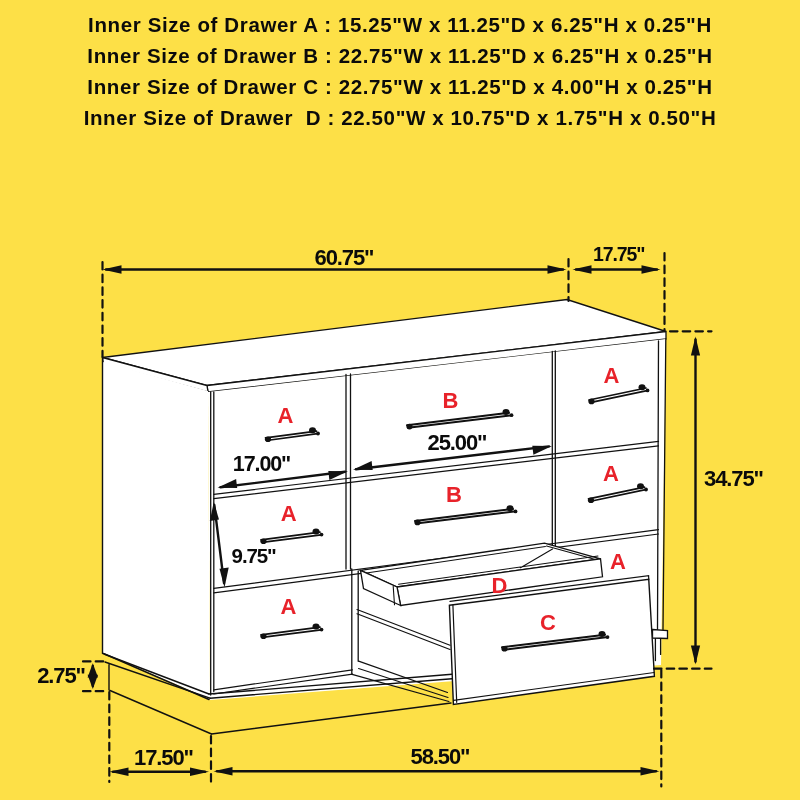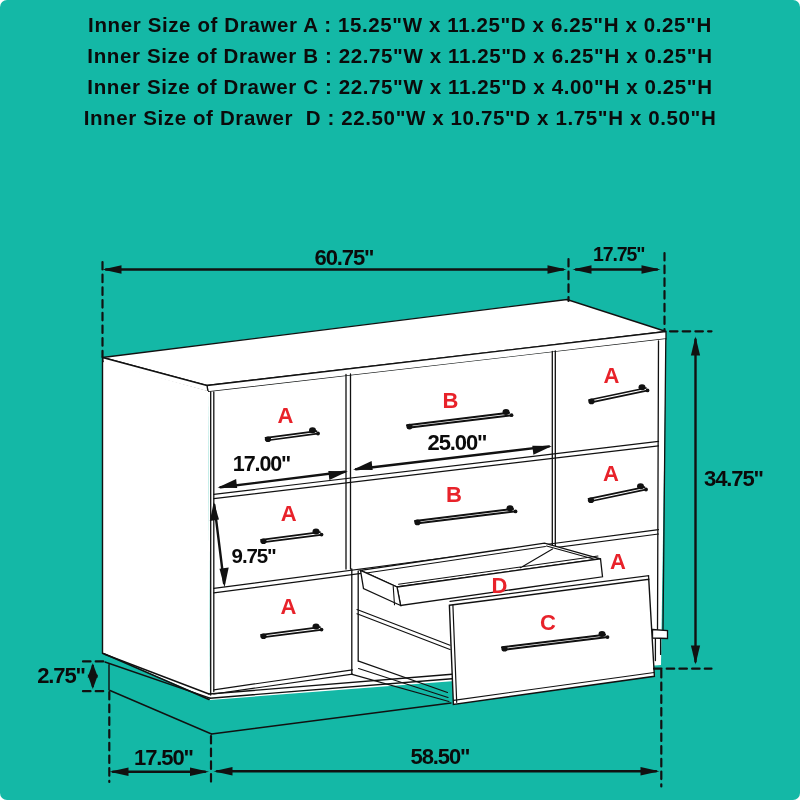--- a/index.html
+++ b/index.html
@@ -1,16 +1,16 @@
 <!DOCTYPE html>
 <html><head>
 <meta charset="utf-8">
 <style>
   html,body{margin:0;padding:0;background:#ffffff;}
-  .page{position:relative;width:800px;height:800px;background:#14b8a6;overflow:hidden;border-radius:7px;}
+  .page{position:relative;width:800px;height:800px;background:#fde047;overflow:hidden;}
   svg{position:absolute;top:0;left:0;}
   text{font-family:"Liberation Sans",sans-serif;}
   .hdr{font-weight:bold;font-size:20.5px;fill:#0b0b0b;letter-spacing:0.62px;}
   .dim{font-weight:bold;font-size:22px;fill:#0b0b0b;letter-spacing:-1.1px;}
   .lab{font-weight:bold;font-size:22px;fill:#e8222a;}
 </style>
 </head>
 <body>
 <div class="page">
 <svg width="800" height="800" viewBox="0 0 800 800" fill="none" stroke-linecap="round">

